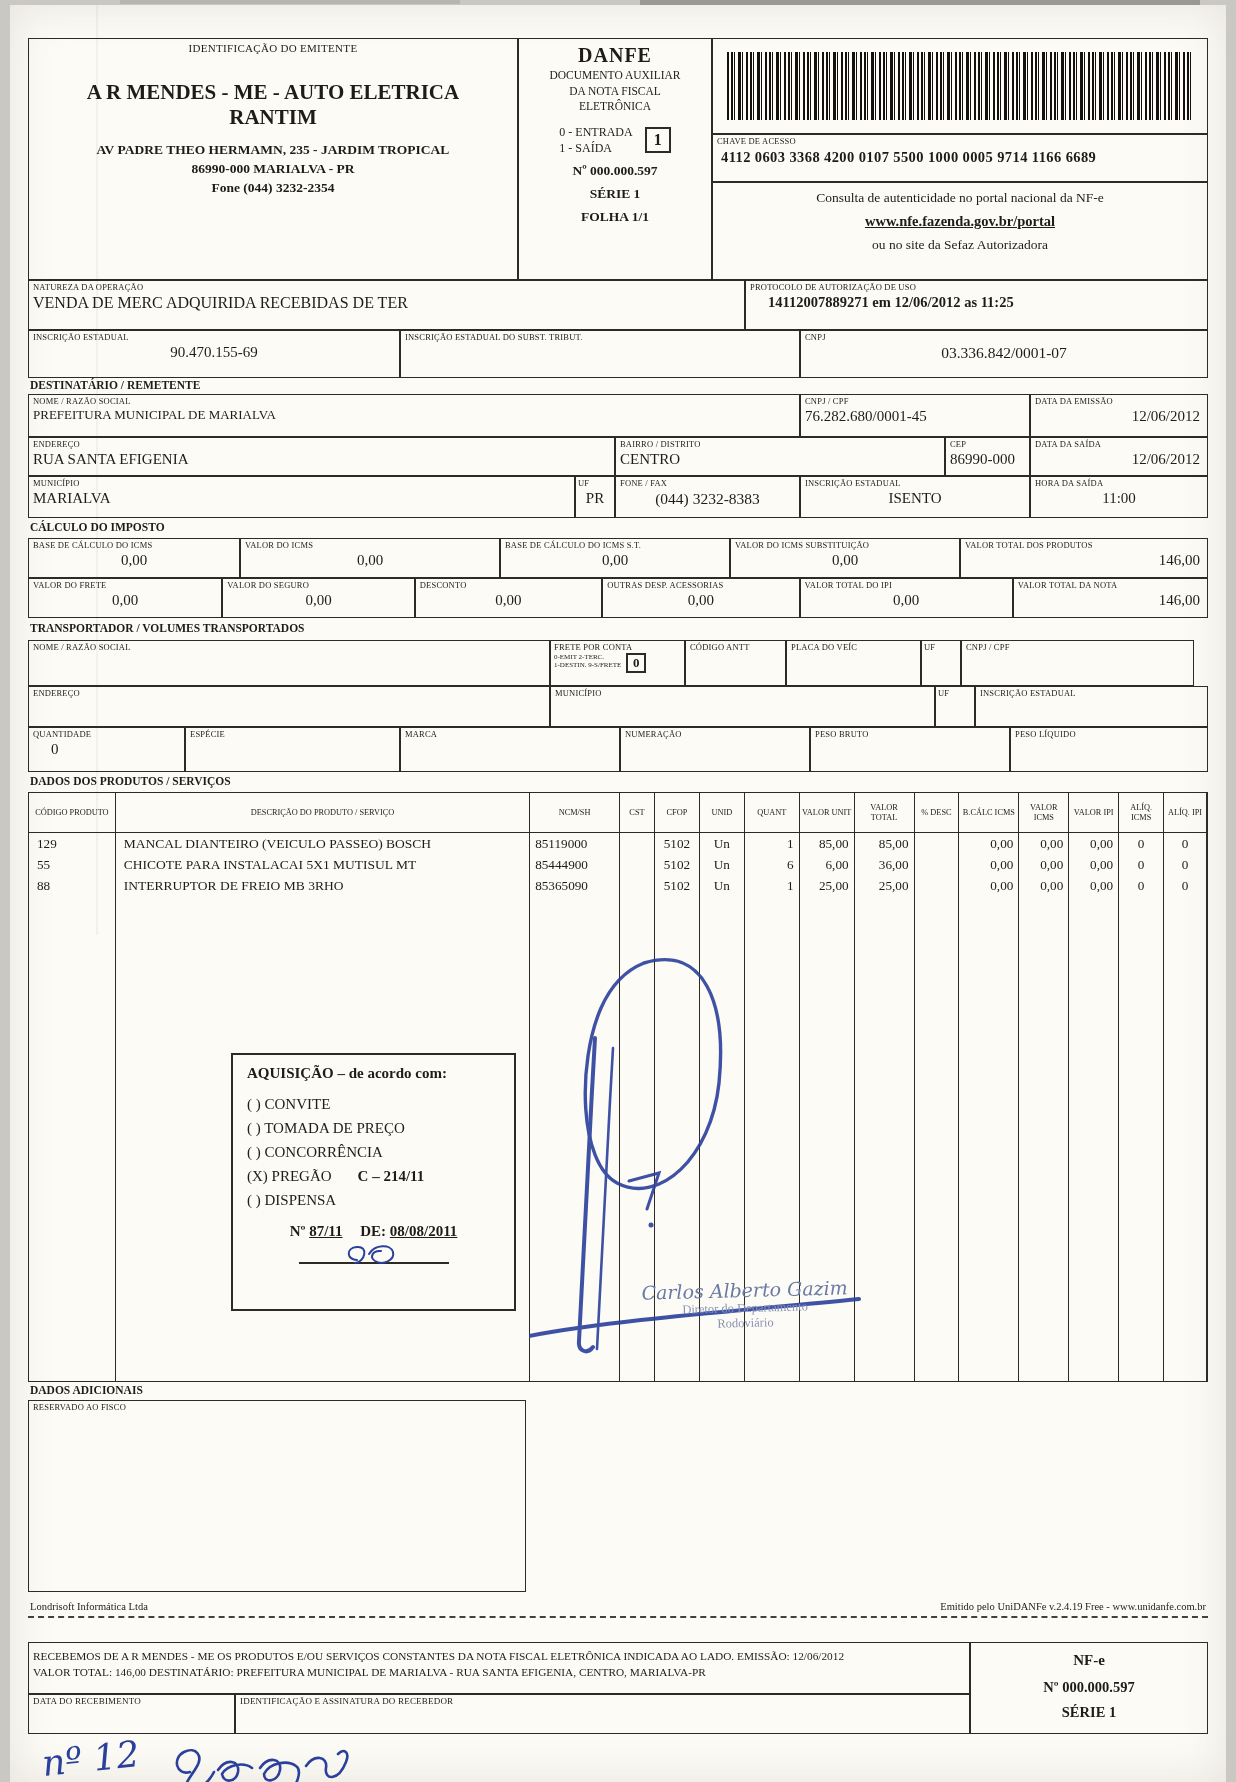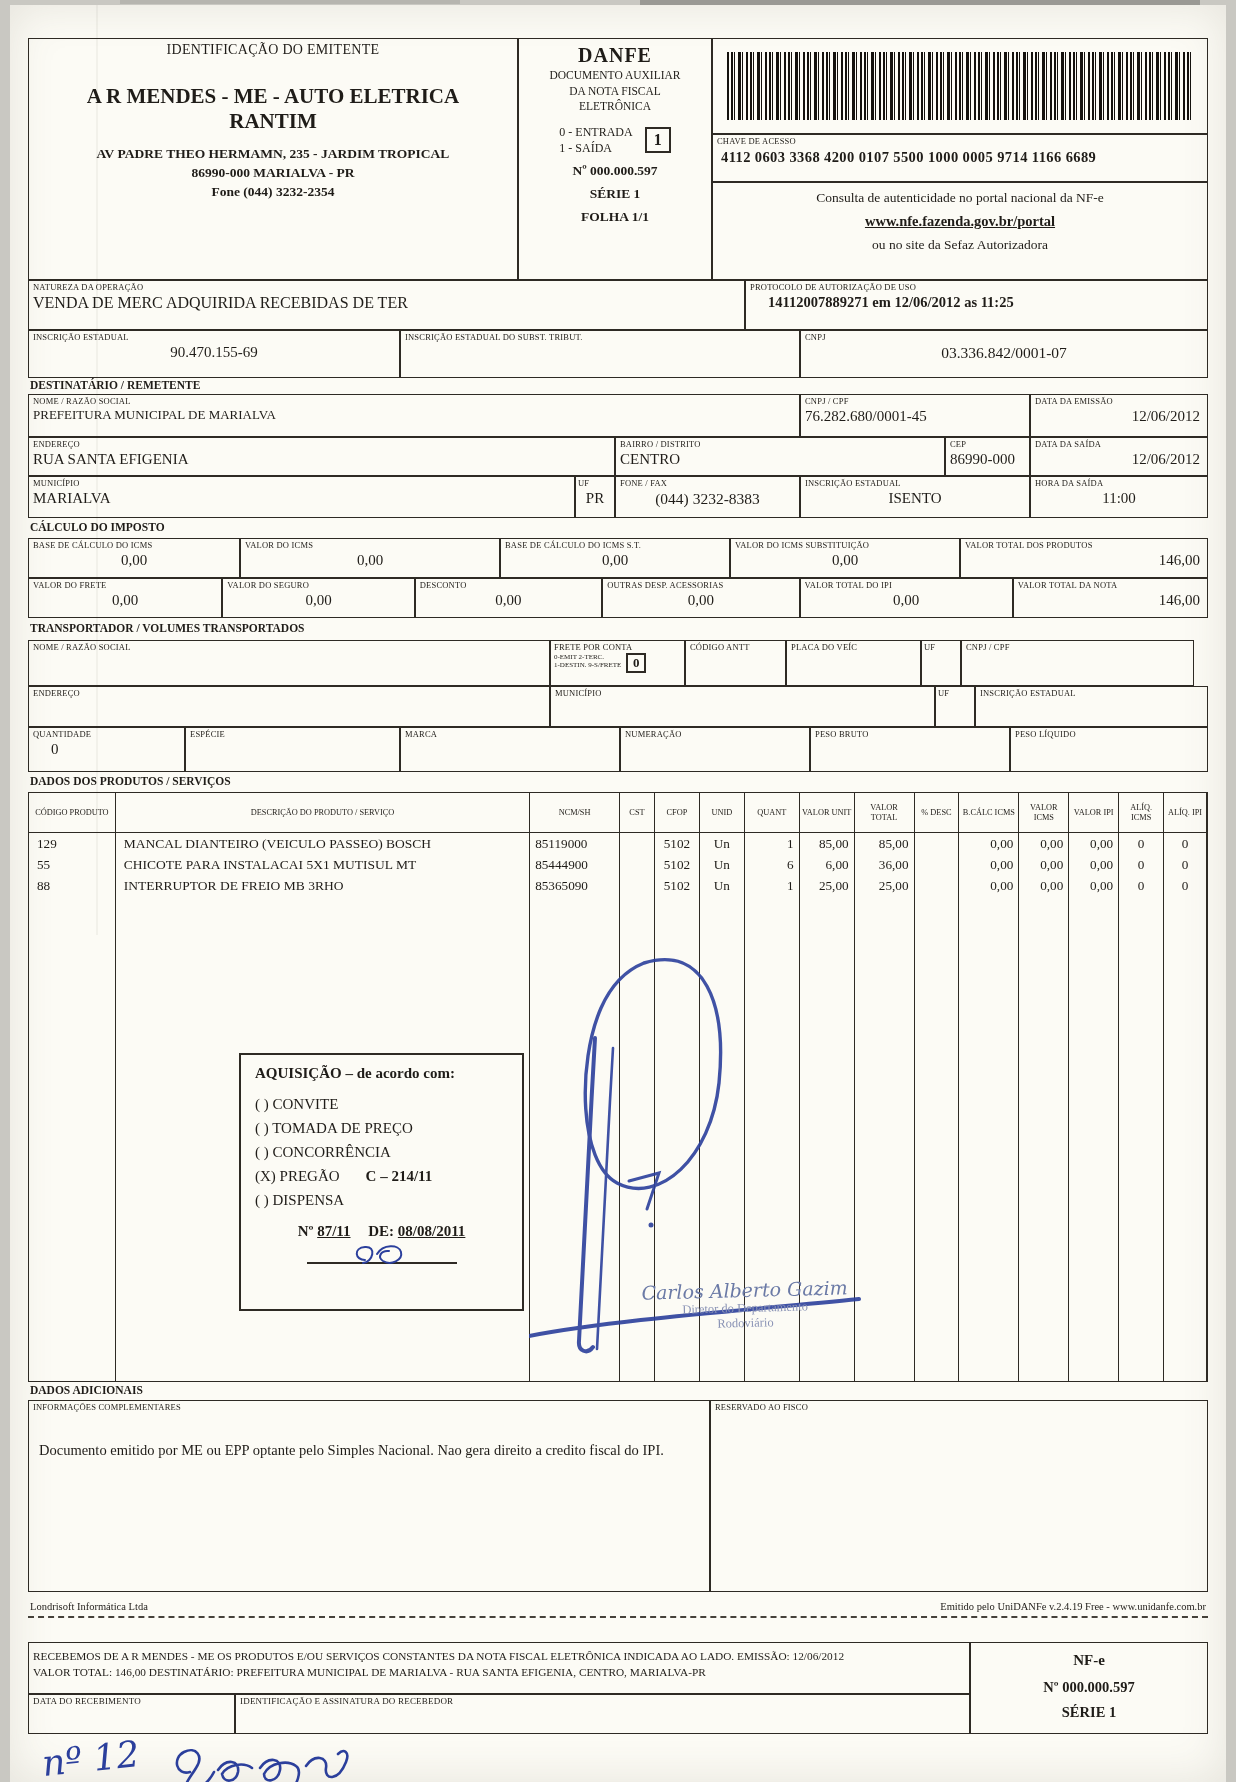--- a/index.html
+++ b/index.html
@@ -20,21 +20,21 @@
   .val { font-size:15px; line-height:1.15; margin-top:2px; white-space:nowrap; }
   .val.c { text-align:center; }
   .val.r { text-align:right; padding-right:3px; }
   .b { font-weight:bold; }
   .u { text-decoration:underline; }
   .sec { font-weight:bold; font-size:11.5px; line-height:15px; height:16px; padding-left:2px; }
   .sec.tall { height:20px; line-height:19px; }
 
   
   .emit-box { text-align:center; }
-  .emit-lbl { font-size:14px; margin-top:2px; letter-spacing:.3px; }
+  .emit-lbl { font-size:11px; margin-top:2px; letter-spacing:.3px; }
   .emit-name { font-weight:bold; font-size:21px; line-height:25px; margin:26px 18px 10px; }
   .emit-addr { font-weight:bold; font-size:13.5px; line-height:19px; }
   .danfe-box { text-align:center; }
   .danfe-title { font-weight:bold; font-size:20px; margin-top:4px; letter-spacing:1px; }
   .danfe-sub { font-size:11.5px; line-height:13.5px; margin-top:2px; }
   .danfe-io { display:flex; justify-content:center; align-items:center; margin-top:10px; }
   .io-lines { text-align:left; font-size:12px; line-height:16px; }
   .io-box { width:26px; height:26px; border:2px solid #2e2a24; font-weight:bold; font-size:16px;
             display:flex; align-items:center; justify-content:center; margin-left:12px; }
   .danfe-num { font-weight:bold; font-size:13.5px; margin-top:7px; }
@@ -58,21 +58,21 @@
   .ptable { display:flex; border:1px solid #2e2a24; height:590px; position:relative; }
   .pcol { border-right:1px solid #2e2a24; height:100%; overflow:visible; }
   .pcol:last-child { border-right:none; }
   .phead { height:40px; border-bottom:1px solid #2e2a24; font-size:8.3px; line-height:9.5px;
            display:flex; align-items:center; justify-content:center; text-align:center; padding:1px 2px; }
   .pv { font-size:13.2px; line-height:21px; white-space:nowrap; overflow:hidden; }
   .pv.al { text-align:left; padding-left:8px; }
   .pv.ac { text-align:center; }
   .pv.ar { text-align:right; padding-right:5px; }
 
-  .stampbox { position:absolute; left:210px; top:260px; width:285px; height:258px;
+  .stampbox { position:absolute; left:202px; top:260px; width:285px; height:258px;
               border:2px solid #2e2a24; background:rgba(252,251,245,.6); padding:10px 14px; z-index:3; }
   .st-title { font-weight:bold; font-size:15px; }
   .st-opt { font-size:15px; margin-top:7px; }
   .st-ref { margin-left:26px; font-weight:bold; }
   .st-num { margin-top:14px; font-weight:bold; font-size:15px; text-align:center; }
   .st-num .gap { margin-left:14px; }
   .st-scr { display:block; margin:2px auto 0; }
   .st-line { width:150px; border-top:2px solid #2e2a24; margin:-6px auto 0; }
 
   .pen-sign { position:absolute; left:500px; top:150px; z-index:2; }
@@ -487,24 +487,20 @@
 
         <div class="sign-stamp">
           <div class="ss-name">Carlos Alberto Gazim</div>
           <div class="ss-role">Diretor do Departamento</div>
           <div class="ss-role">Rodoviário</div>
         </div>
       </div>
 
       <div class="sec" style="height:18px; line-height:17px">DADOS ADICIONAIS</div>
       <div class="row" style="height:192px">
-        <div class="cell" style="width:682px">
-          <div class="lbl">INFORMAÇÕES COMPLEMENTARES</div>
-          <div class="info-text">Documento emitido por ME ou EPP optante pelo Simples Nacional. Nao gera direito a credito fiscal do IPI.</div>
-        </div>
         <div class="cell" style="width:498px">
           <div class="lbl">RESERVADO AO FISCO</div>
         </div>
       </div>
 
       <div class="footline">
         <span>Londrisoft Informática Ltda</span>
         <span class="b" style="font-weight:normal">Emitido pelo UniDANFe v.2.4.19 Free - www.unidanfe.com.br</span>
       </div>
       <div class="tear"></div>

